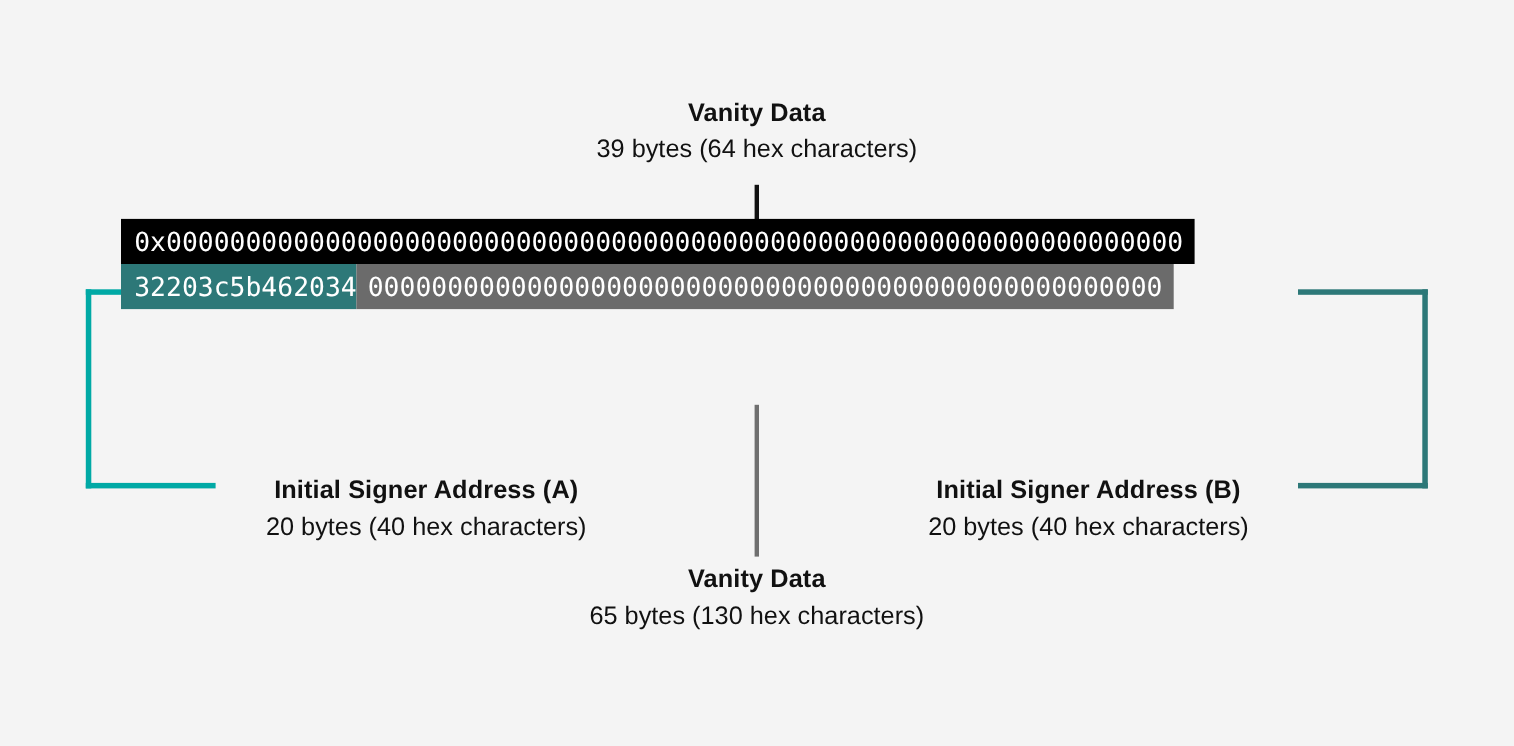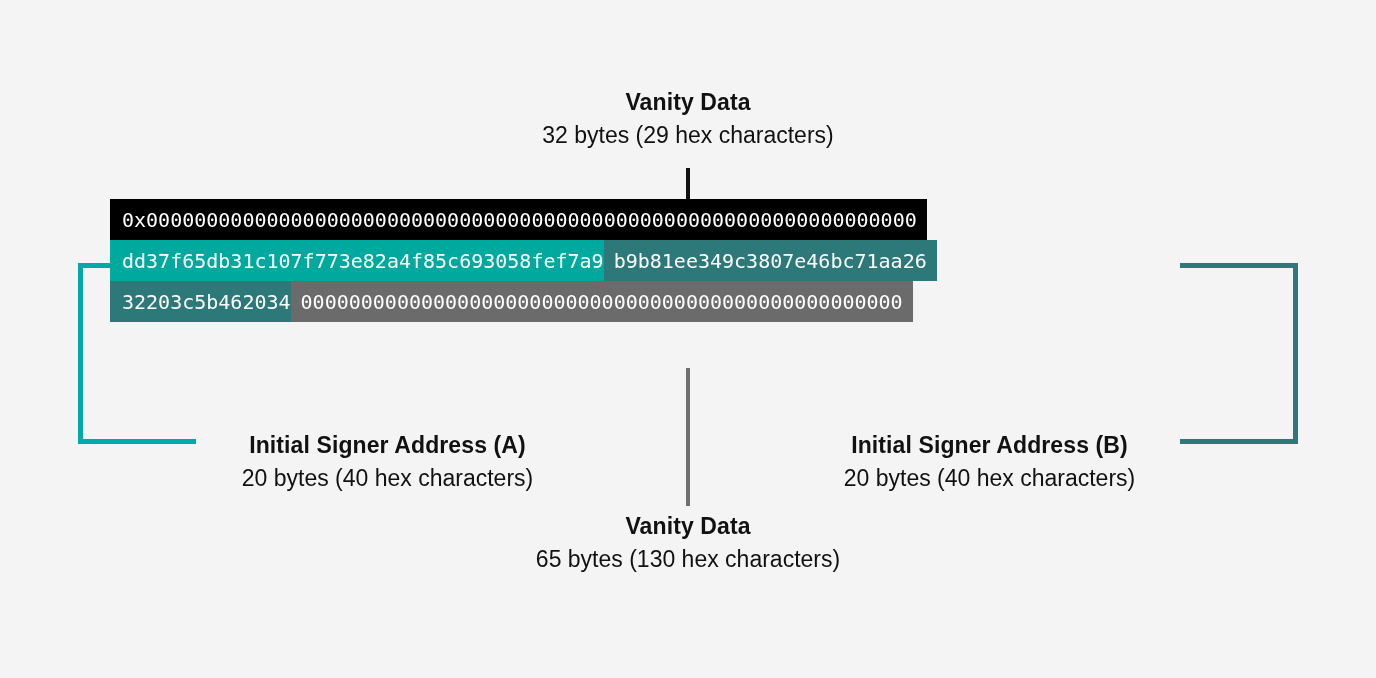--- a/index.html
+++ b/index.html
@@ -111,21 +111,21 @@
     position: absolute;
     left: 110px;
     top: 199px;
     width: 1156px;
   }
   .hex-row {
     display: flex;
     height: 41px;
     align-items: center;
     font-family: "DejaVu Sans Mono", monospace;
-    font-size: 20px;
+    font-size: 24px;
     letter-spacing: 0px;
     color: #ffffff;
   }
   .hex-seg {
     height: 41px;
     display: flex;
     align-items: center;
     white-space: pre;
     box-sizing: border-box;
   }
@@ -136,35 +136,31 @@
   .seg-gray   { background: #6b6b6b; padding-left: 10px; padding-right: 10px; }
   .seg-gray-lead { background: #6b6b6b; padding-left: 12px; padding-right: 10px; }
 </style>
 </head>
 <body>
 
 <div id="canvas">
 
   <div class="label-block" id="vanity-top">
     <div class="label-title">Vanity Data</div>
-    <div class="label-sub">32 bytes (29 hex characters)</div>
+    <div class="label-sub">39 bytes (64 hex characters)</div>
   </div>
 
   <div class="connector" id="connector-top"></div>
 
   <div class="bracket" id="bracket-left"></div>
   <div class="bracket" id="bracket-right"></div>
 
   <div id="hex-block">
       <div class="hex-row">
         <div class="hex-seg seg-black">0x0000000000000000000000000000000000000000000000000000000000000000</div>
-      </div>
-      <div class="hex-row">
-        <div class="hex-seg seg-teal">dd37f65db31c107f773e82a4f85c693058fef7a9</div>
-        <div class="hex-seg seg-dteal">b9b81ee349c3807e46bc71aa26</div>
       </div>
       <div class="hex-row">
         <div class="hex-seg seg-dteal-lead">32203c5b462034</div>
         <div class="hex-seg seg-gray">00000000000000000000000000000000000000000000000000</div>
       </div>
     </div>
 
   <div class="connector" id="connector-bottom"></div>
 
   <div class="label-block" id="signer-a">

